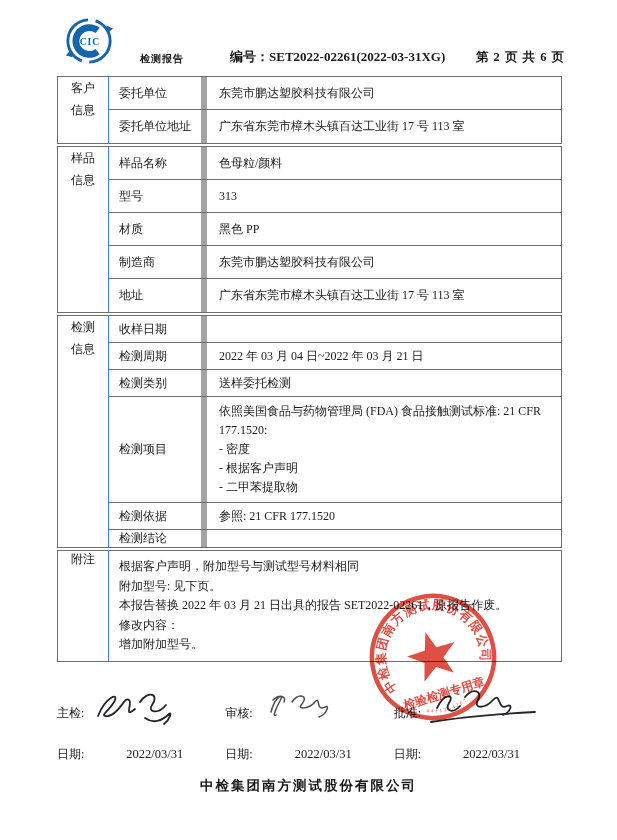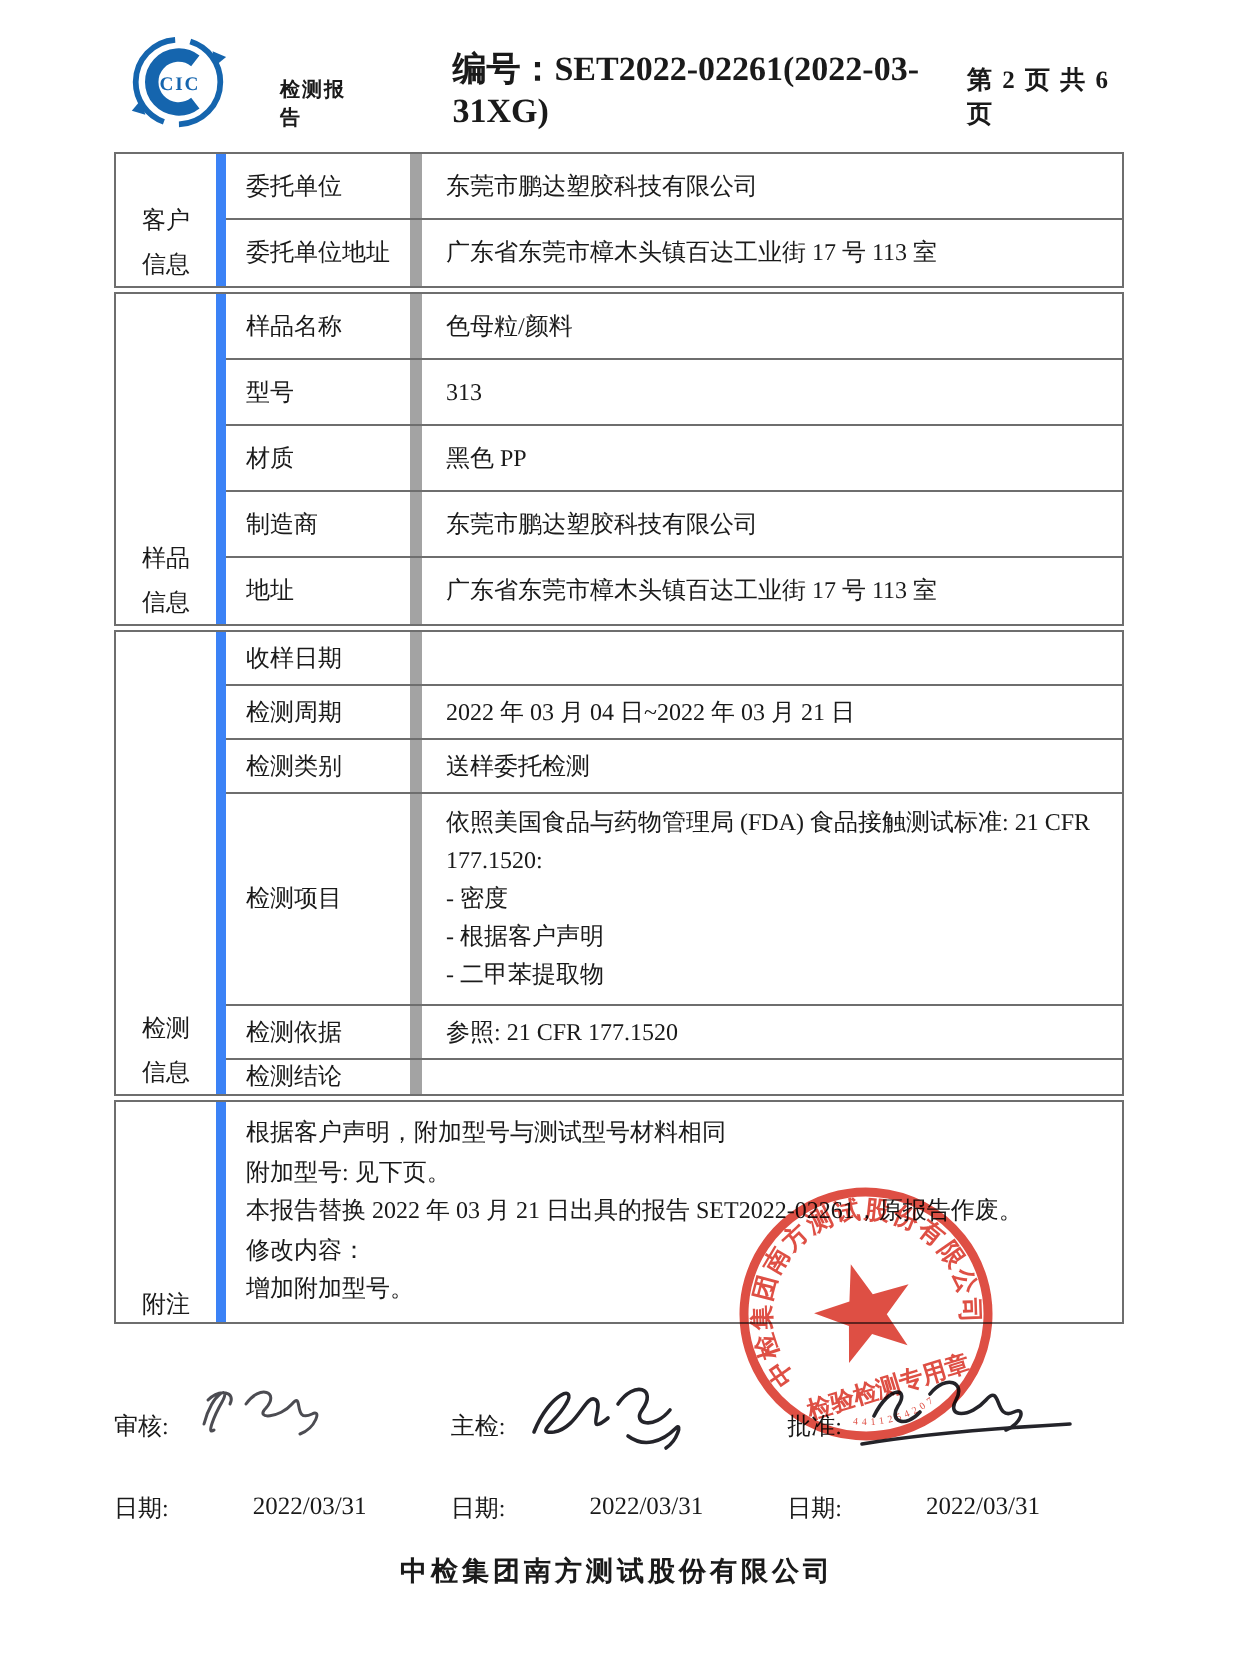--- a/index.html
+++ b/index.html
@@ -4,48 +4,48 @@
 <style>
   html,body{margin:0;padding:0;}
   body{
     width:617px;height:840px;background:#ffffff;position:relative;overflow:hidden;
     font-family:"Liberation Serif","DejaVu Serif",serif;color:#1a1a1a;font-size:12px;
   }
   
   .hdr{display:flex;align-items:flex-end;margin:14px 52px 0 60px;height:52px;}
   .hdr .logo{width:58px;height:50px;flex:0 0 auto;}
   .hdr .title{font-weight:bold;font-size:10px;margin-left:22px;letter-spacing:1px;}
-  .hdr .num{font-weight:bold;font-size:17px;margin-left:46px;}
+  .hdr .num{font-weight:bold;font-size:13px;margin-left:46px;}
   .hdr .pg{font-weight:bold;font-size:12.5px;margin-left:auto;letter-spacing:1px;}
   
   .doc{margin:10px 0 0 57px;width:505px;}
   .sec{display:flex;border:1px solid #6e6e6e;background:#fff;box-sizing:border-box;}
   .sec + .sec{margin-top:2px;}
-  .sec-label{width:50px;flex:0 0 50px;border-right:5px solid #3b82f6;
-    display:flex;align-items:flex-end;justify-content:center;text-align:center;}
+  .sec-label{width:50px;flex:0 0 50px;border-right:1px solid #3b82f6;
+    display:flex;align-items:flex-start;justify-content:center;text-align:center;}
   .sec-label .w2{width:2em;line-height:22px;}
   .sec-label .w1{white-space:nowrap;}
   .sec-body{flex:1;min-width:0;}
   .row{display:flex;border-bottom:1px solid #6e6e6e;box-sizing:border-box;}
   .row:last-child{border-bottom:none;}
   .row-label{width:98px;flex:0 0 98px;border-right:6px solid #a3a3a3;
     display:flex;align-items:center;padding-left:10px;box-sizing:border-box;}
   .row-value{flex:1;display:flex;align-items:center;padding:3px 12px;box-sizing:border-box;min-width:0;}
   .h33{min-height:33px;}
   .h27{min-height:27px;}
   .multiline{display:block;padding:5px 12px;line-height:19px;}
   .para{display:block;padding:5px 12px;line-height:18px;}
   .notes-body{padding:6px 10px;line-height:19.5px;}
   
   .sign-row{display:flex;margin:22px 0 0 57px;width:505px;align-items:flex-end;position:relative;z-index:2;}
   .sig-group{flex:1;display:flex;align-items:flex-end;}
   .sig-label{font-size:12px;padding-bottom:8px;white-space:nowrap;}
   .sig-ink{margin-left:6px;}
   .date-row{display:flex;margin:16px 0 0 57px;width:505px;}
-  .date-group{flex:1;display:flex;align-items:flex-start;}
+  .date-group{flex:1;display:flex;align-items:center;}
   .date-label{white-space:nowrap;}
   .date-value{flex:1;text-align:center;font-size:12.5px;}
   
   .stamp{position:absolute;left:366px;top:590px;width:134px;height:134px;
     transform:rotate(-17deg);opacity:.88;mix-blend-mode:multiply;z-index:5;pointer-events:none;}
   
   .foot{margin-top:14px;text-align:center;}
   .foot .company{font-weight:bold;font-size:13.5px;letter-spacing:2px;}
   .ink{stroke:#24242a;stroke-width:1.8;fill:none;stroke-linecap:round;stroke-linejoin:round;}
   .ink.light{stroke:#4c4c52;stroke-width:1.5;}
@@ -174,31 +174,31 @@
   <defs>
       <path id="sealArcB" d="M -26 49 A 55 55 0 0 0 26 49" fill="none"></path>
     </defs>
   <text font-size="5" fill="#da362a" letter-spacing="2">
     <textPath href="#sealArcB" startOffset="4">4411254207</textPath>
   </text>
 </svg>
 
 <div class="sign-row">
   <div class="sig-group">
+    <span class="sig-label">主检:</span>
+    <svg class="sig-ink" width="92" height="44" viewBox="0 0 92 44">
+      <path class="ink" d="M8 30 C16 10 30 6 24 16 C19 25 8 31 18 30 C30 28 34 10 39 14 C43 17 33 33 45 23"></path>
+      <path class="ink" d="M50 16 C58 4 70 8 62 19 C57 26 68 29 76 19 M55 32 C63 38 72 35 79 28 C82 25 80 34 74 38"></path>
+    </svg>
+  </div>
+  <div class="sig-group">
     <span class="sig-label">审核:</span>
     <svg class="sig-ink" width="90" height="44" viewBox="0 0 90 44">
       <path class="ink light" d="M12 26 C16 10 26 6 21 15 C17 22 13 32 17 29 M14 14 C20 8 28 10 25 16"></path>
       <path class="ink light" d="M33 16 C40 6 50 10 43 18 C37 24 50 23 56 16 C62 9 56 26 66 21 C71 18 68 28 60 31"></path>
-    </svg>
-  </div>
-  <div class="sig-group">
-    <span class="sig-label">主检:</span>
-    <svg class="sig-ink" width="92" height="44" viewBox="0 0 92 44">
-      <path class="ink" d="M8 30 C16 10 30 6 24 16 C19 25 8 31 18 30 C30 28 34 10 39 14 C43 17 33 33 45 23"></path>
-      <path class="ink" d="M50 16 C58 4 70 8 62 19 C57 26 68 29 76 19 M55 32 C63 38 72 35 79 28 C82 25 80 34 74 38"></path>
     </svg>
   </div>
   <div class="sig-group">
     <span class="sig-label">批准:</span>
     <svg class="sig-ink" width="112" height="46" viewBox="0 0 112 46">
       <path class="ink" d="M10 24 C18 8 28 10 22 19 C17 27 26 30 33 22 M38 13 C46 3 56 7 51 16 C46 25 58 25 66 16 C74 7 70 27 80 22 C86 19 84 28 76 31"></path>
       <path class="ink" d="M4 38 C34 33 72 30 108 28"></path>
     </svg>
   </div>
 </div>

